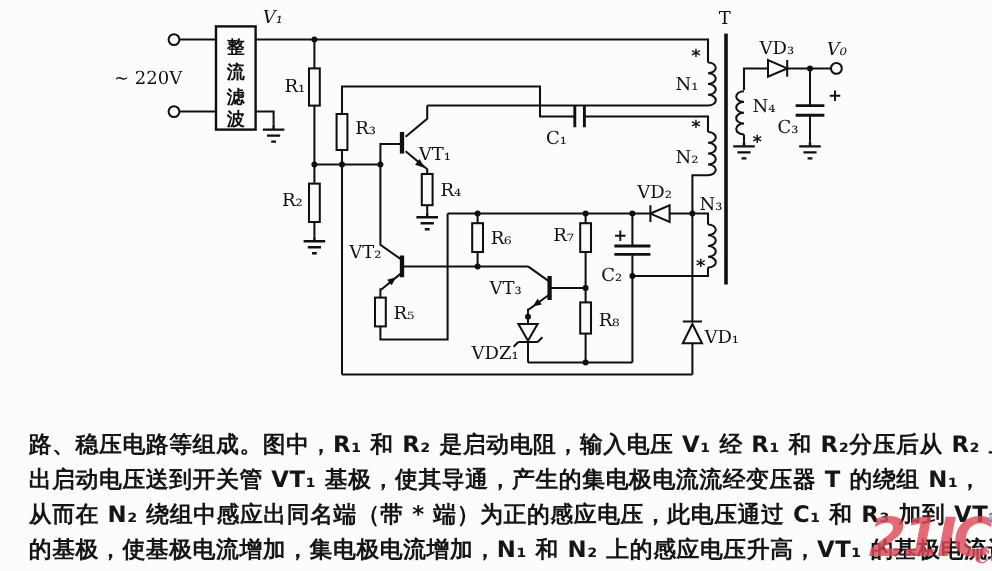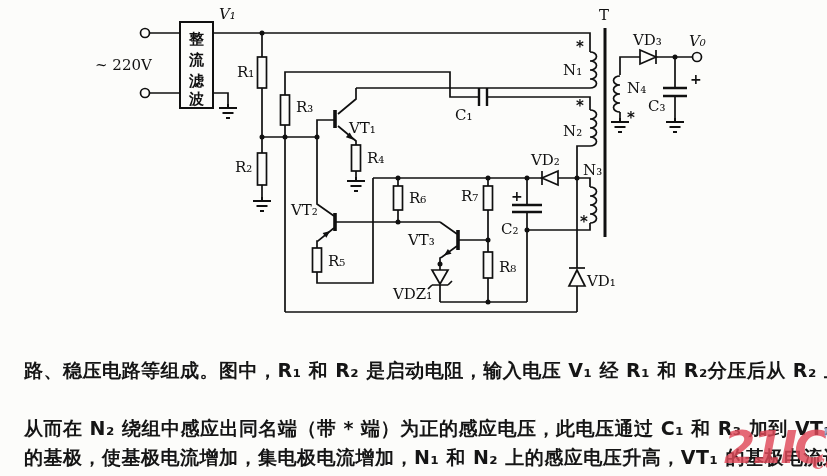--- a/index.html
+++ b/index.html
@@ -181,20 +181,21 @@
     <text class="star" x="576" y="52">*</text>
     <text class="star" x="576" y="111">*</text>
     <text class="star" x="580" y="227">*</text>
     <text class="star" x="627" y="123">*</text>
 
     <text class="plus" x="511" y="201">+</text>
     <text class="plus" x="690" y="84">+</text>
   </svg>
 
   <div class="desc-line" style="top:358px;">路、稳压电路等组成。图中，R₁ 和 R₂ 是启动电阻，输入电压 V₁ 经 R₁ 和 R₂分压后从 R₂ 上取</div>
+  <div class="desc-line" style="top:387px;">出启动电压送到开关管 VT₁ 基极，使其导通，产生的集电极电流流经变压器 T 的绕组 N₁，</div>
   <div class="desc-line" style="top:416px;">从而在 N₂ 绕组中感应出同名端（带 * 端）为正的感应电压，此电压通过 C₁ 和 R₃ 加到 VT₁</div>
   <div class="desc-line" style="top:445px;">的基极，使基极电流增加，集电极电流增加，N₁ 和 N₂ 上的感应电压升高，VT₁ 的基极电流进</div>
 
   <div id="watermark">
     <div class="wm-brand">21IC</div>
     <div class="wm-site">电子网</div>
     <div class="wm-suffix">com</div>
   </div>
 
 </div>

